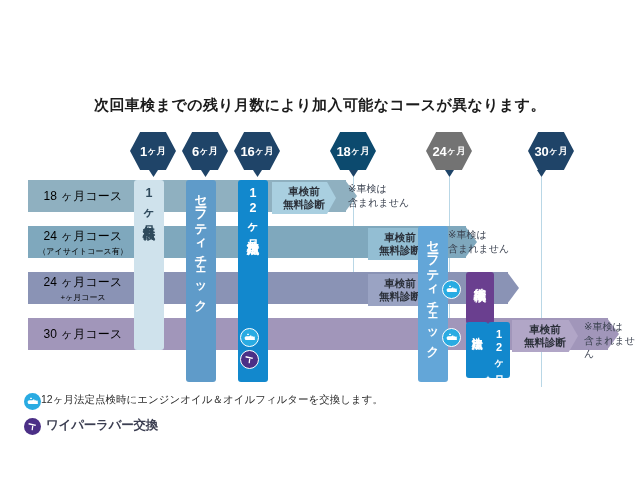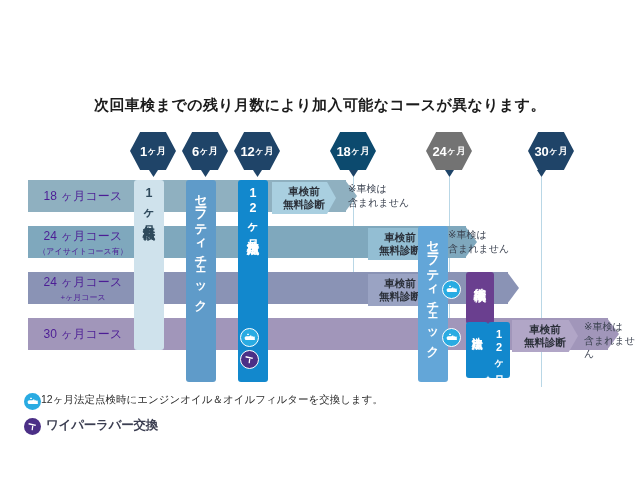--- a/index.html
+++ b/index.html
@@ -49,21 +49,21 @@
 
   
   .rowband{position:absolute;height:32px;}
   .rowband .tip{
     position:absolute;right:-11px;top:0;width:12px;height:32px;
     clip-path:polygon(0% 0%,100% 50%,0% 100%);
   }
   .rowlabel{
     position:absolute;left:0;top:0;height:32px;width:110px;
     display:flex;flex-direction:column;align-items:center;justify-content:center;
-    color:#4c1d95;
+    color:#000000;
   }
   .rowlabel .l1{font-size:12px;letter-spacing:.2px;}
   .rowlabel .l2{font-size:8px;margin-top:1px;}
 
   
   .vcol{
     position:absolute;border-radius:3px;
     display:flex;flex-direction:column;align-items:center;
     padding-top:6px;box-sizing:border-box;
   }
@@ -228,21 +228,21 @@
           <span class="m-num">1</span>
           <span class="m-unit">ヶ月</span>
         </div>
         <div class="hex-stem" style="left: 149px; background: rgb(31, 68, 104);"></div>
         <div class="hex" style="left: 182px; background: rgb(31, 68, 104);">
           <span class="m-num">6</span>
           <span class="m-unit">ヶ月</span>
         </div>
         <div class="hex-stem" style="left: 201px; background: rgb(31, 68, 104);"></div>
         <div class="hex" style="left: 234px; background: rgb(31, 68, 104);">
-          <span class="m-num">12</span>
+          <span class="m-num">16</span>
           <span class="m-unit">ヶ月</span>
         </div>
         <div class="hex-stem" style="left: 253px; background: rgb(31, 68, 104);"></div>
         <div class="hex" style="left: 330px; background: #0c4a6e;">
           <span class="m-num">18</span>
           <span class="m-unit">ヶ月</span>
         </div>
         <div class="hex-stem" style="left: 349px; background: rgb(31, 68, 104);"></div>
         <div class="hex" style="left: 426px; background: #737373;">
           <span class="m-num">24</span>

